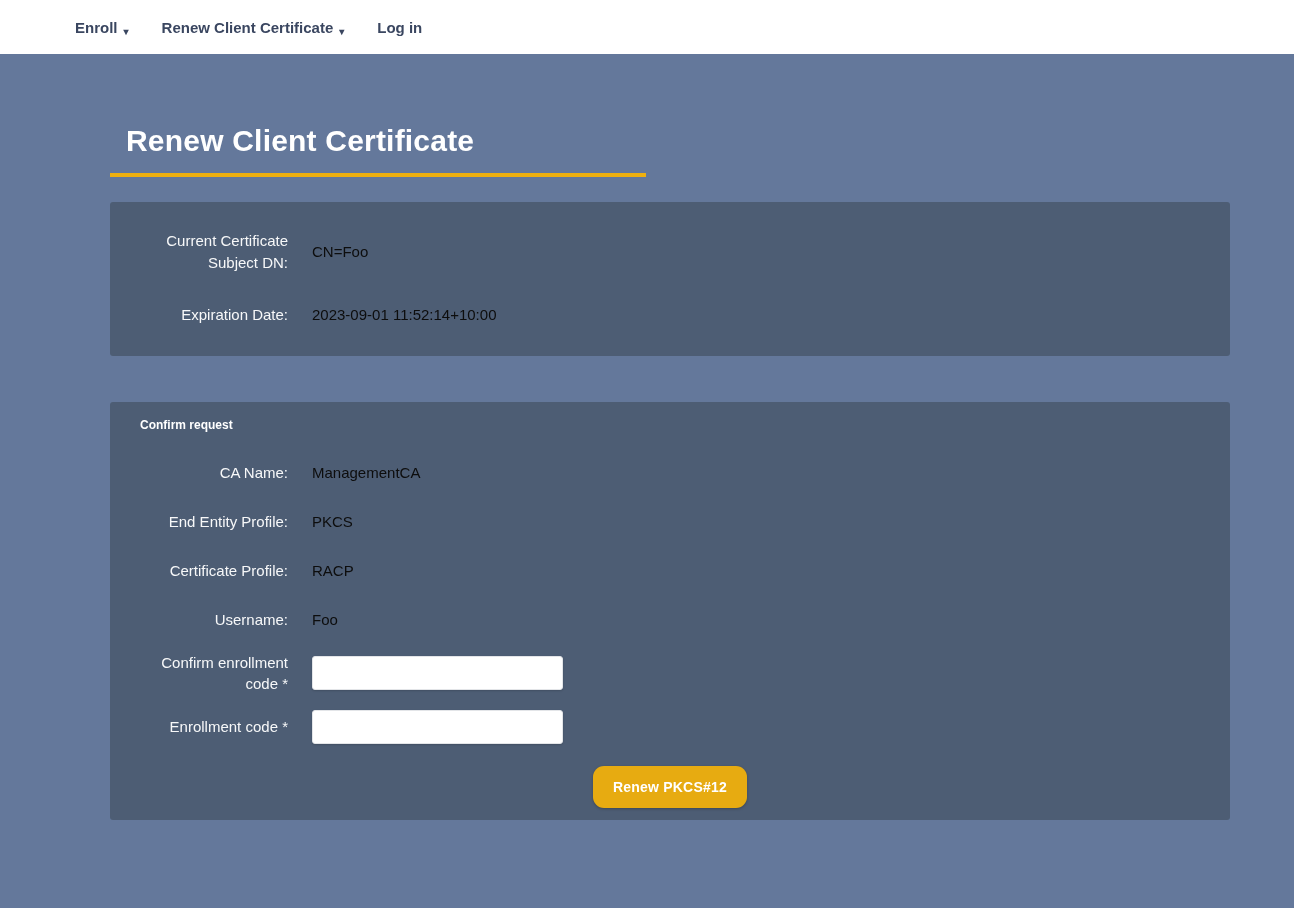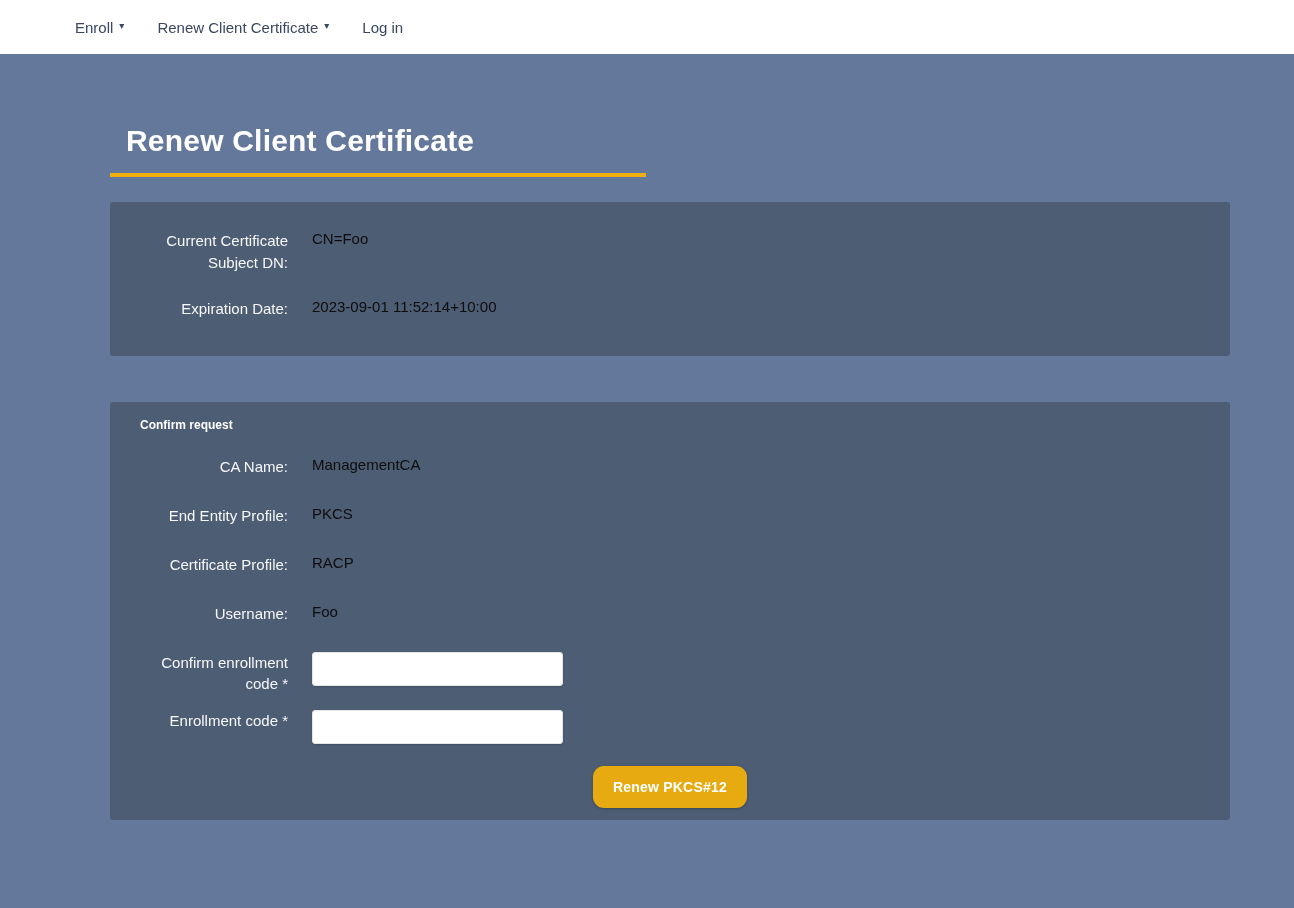--- a/index.html
+++ b/index.html
@@ -13,27 +13,27 @@
   }
   
   .navbar {
     background: #ffffff;
     height: 54px;
     display: flex;
     align-items: center;
     padding-left: 75px;
   }
   .nav-item {
-    font-weight: 400;
+    font-weight: 700;
     font-size: 15px;
     color: #3a4660;
     margin-right: 33px;
     cursor: pointer;
     display: flex;
-    align-items: flex-start;
+    align-items: flex-end;
     white-space: nowrap;
   }
   .nav-item .caret {
     font-size: 10px;
     margin-left: 6px;
     position: relative;
     top: 1px;
   }
   
   .content {
@@ -67,20 +67,21 @@
     padding: 16px 30px 12px 30px;
   }
   .panel-heading {
     margin: 0 0 24px 0;
     color: #ffffff;
     font-size: 12px;
     font-weight: 700;
   }
   .form-row {
     display: flex;
+    align-items: center;
     margin-bottom: 15px;
     min-height: 34px;
   }
   .panel-cert .form-row { margin-bottom: 24px; }
   .panel-cert .form-row:last-child { margin-bottom: 4px; }
   .form-label {
     width: 148px;
     flex-shrink: 0;
     text-align: right;
     color: #f7f8f9;

